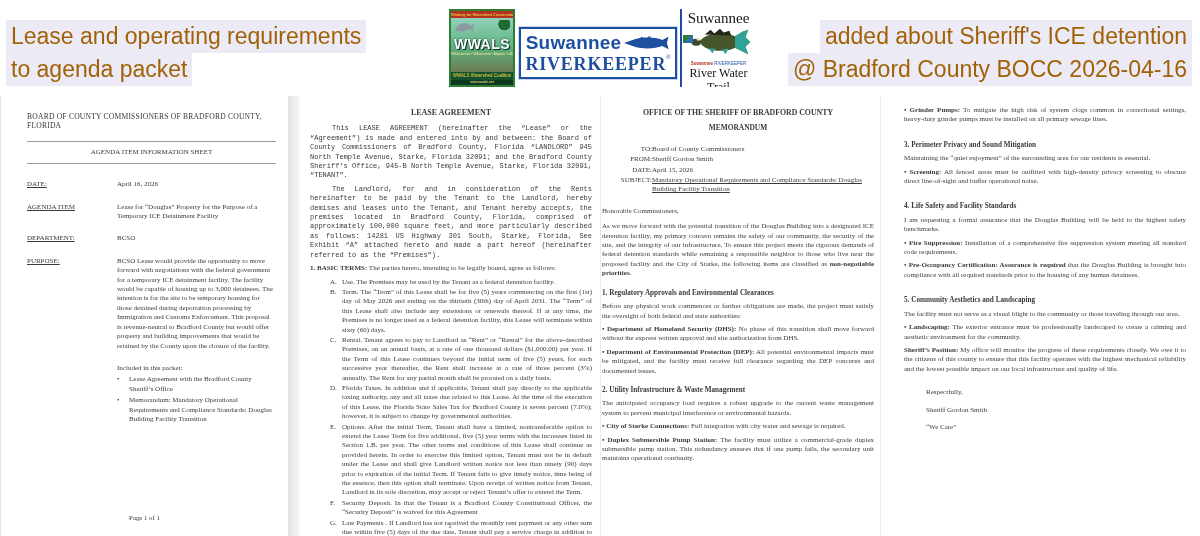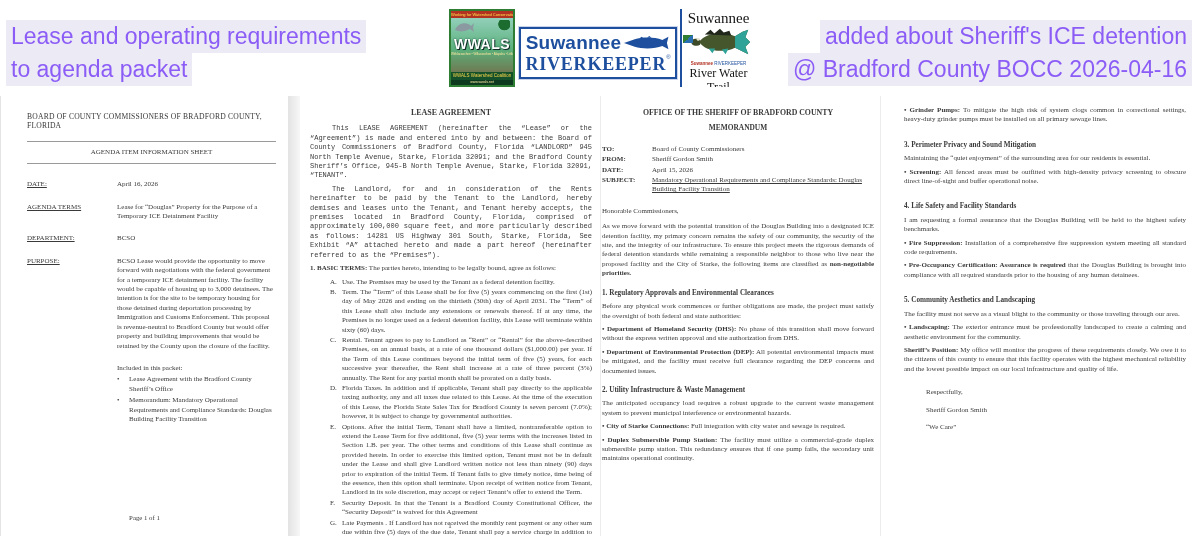--- a/index.html
+++ b/index.html
@@ -1,21 +1,21 @@
 <!DOCTYPE html>
 <html><head>
 <meta charset="utf-8">
 <style>
   html,body{margin:0;padding:0;}
   body{width:1200px;height:536px;position:relative;background:#ffffff;overflow:hidden;
        font-family:"Liberation Sans",sans-serif;}
 
   
   .banner{position:absolute;top:0;left:0;width:1200px;height:96px;background:#fff;}
-  .title-block{position:absolute;top:20px;font-size:23px;line-height:31px;color:#8b5cf6;}
+  .title-block{position:absolute;top:20px;font-size:23px;line-height:31px;color:#a16207;}
   .title-left{left:6px;text-align:left;}
   .title-right{right:8px;text-align:right;}
   .hl{background:#eceaf5;padding:1px 5px;display:inline-block;}
 
   
   .wwals{position:absolute;left:449px;top:9px;width:66px;height:78px;border:2px solid #2e7d32;
          box-sizing:border-box;background:linear-gradient(180deg,#9ed7c9 0%,#5cb07c 52%,#7a5b3a 100%);
          display:flex;flex-direction:column;overflow:hidden;}
   .wwals-top{background:#b23222;color:#ffe14d;font-size:4px;line-height:7px;text-align:center;
              white-space:nowrap;overflow:hidden;flex:none;}
@@ -85,21 +85,21 @@
   .term{display:flex;margin-left:20px;margin-bottom:1px;}
   .term .lt{width:12px;flex:none;}
   .term .tx{flex:1;text-align:justify;}
   .p2-pgnum{position:absolute;bottom:6px;left:0;width:100%;text-align:center;font-size:6.8px;}
 
   
   .page3{left:600px;width:280px;padding:12px 6px 0 1px;border-left:1px solid #ececec;}
   .p3-h1{text-align:center;font-weight:bold;font-size:7.8px;margin-bottom:6px;}
   .p3-h2{text-align:center;font-weight:bold;font-size:7.4px;margin-bottom:12px;}
   .mfield{display:flex;margin-bottom:1px;}
-  .mlabel{width:50px;flex:none;font-weight:bold;}
+  .mlabel{width:50px;flex:none;font-weight:normal;text-align:right;}
   .mvalue{flex:1;}
   .uline{text-decoration:underline;}
   .p3-sal{margin:12px 0 6px 0;}
   .mh{font-weight:bold;margin:10px 0 4px 0;font-size:7.2px;}
   .mb{margin-bottom:5px;text-align:justify;}
   .mb .lead{font-weight:bold;}
 
   
   .page4{left:880px;width:320px;padding:10px 14px 0 23px;border-left:1px solid #ececec;}
   .p4 .mh{margin-top:16px;}
@@ -174,21 +174,21 @@
 
   <div class="doc page1">
     <div class="p1-org">BOARD OF COUNTY COMMISSIONERS OF BRADFORD COUNTY, FLORIDA</div>
     <div class="p1-box">AGENDA ITEM INFORMATION SHEET</div>
 
     <div class="afield">
       <span class="alabel">DATE:</span>
       <span class="avalue">April 16, 2026</span>
     </div>
     <div class="afield">
-      <span class="alabel">AGENDA TERMS</span>
+      <span class="alabel">AGENDA ITEM</span>
       <span class="avalue">Lease for “Douglas” Property for the Purpose of a Temporary ICE Detainment Facility</span>
     </div>
     <div class="afield">
       <span class="alabel">DEPARTMENT:</span>
       <span class="avalue">BCSO</span>
     </div>
     <div class="afield">
       <span class="alabel">PURPOSE:</span>
       <span class="avalue">BCSO Lease would provide the opportunity to move forward with negotiations with the federal government for a temporary ICE detainment facility. The facility would be capable of housing up to 3,000 detainees. The intention is for the site to be temporary housing for those detained during deportation processing by Immigration and Customs Enforcement. This proposal is revenue-neutral to Bradford County but would offer property and building improvements that would be retained by the County upon the closure of the facility.</span>
     </div>

